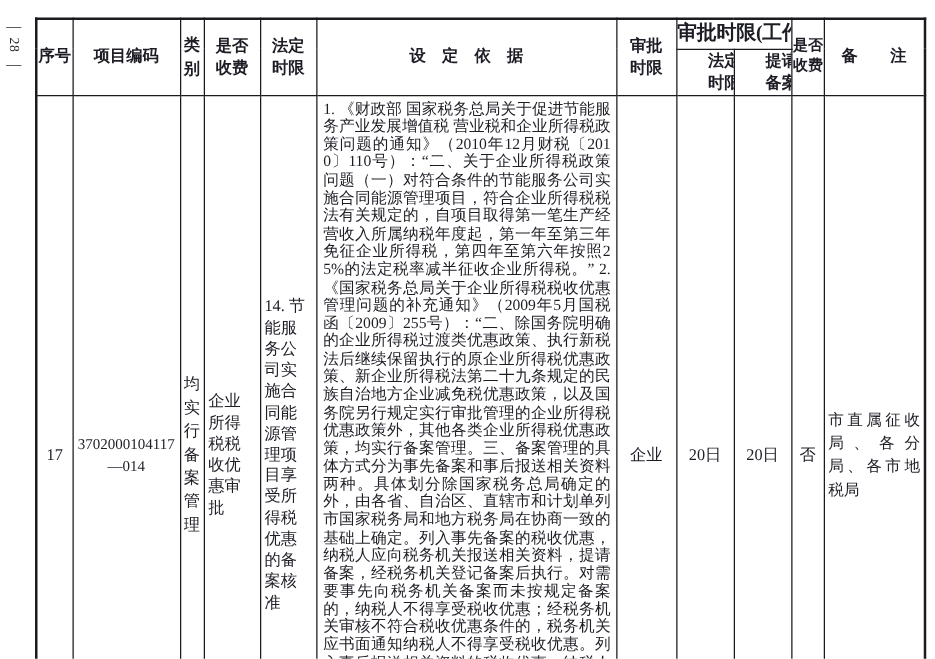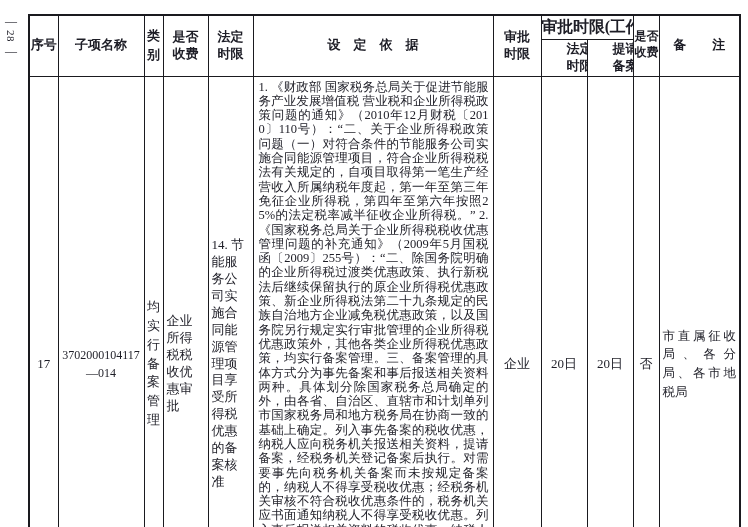--- a/index.html
+++ b/index.html
@@ -76,21 +76,21 @@
       <col style="width:240px">
     <col style="width:48px">
       <col style="width:46px">
       <col style="width:46px">
     <col style="width:26px">
       <col style="width:81px">
   </colgroup>
   <tbody>
       <tr class="head-top">
     <th rowspan="2">序号</th>
-    <th rowspan="2">子项名称</th>
+    <th rowspan="2">项目编码</th>
     <th rowspan="2"><span class="w1">类别</span></th>
     <th rowspan="2"><span class="w2">是否收费</span></th>
     <th rowspan="2"><span class="w2">法定时限</span></th>
     <th rowspan="2">设　定　依　据</th>
     <th rowspan="2"><span class="w2">审批时限</span></th>
     <th colspan="2" class="h-group">审批时限(工作日)</th>
     <th rowspan="2"><span class="w2 small">是否收费</span></th>
     <th rowspan="2">备　　注</th>
   </tr>
   <tr class="head-bot">

